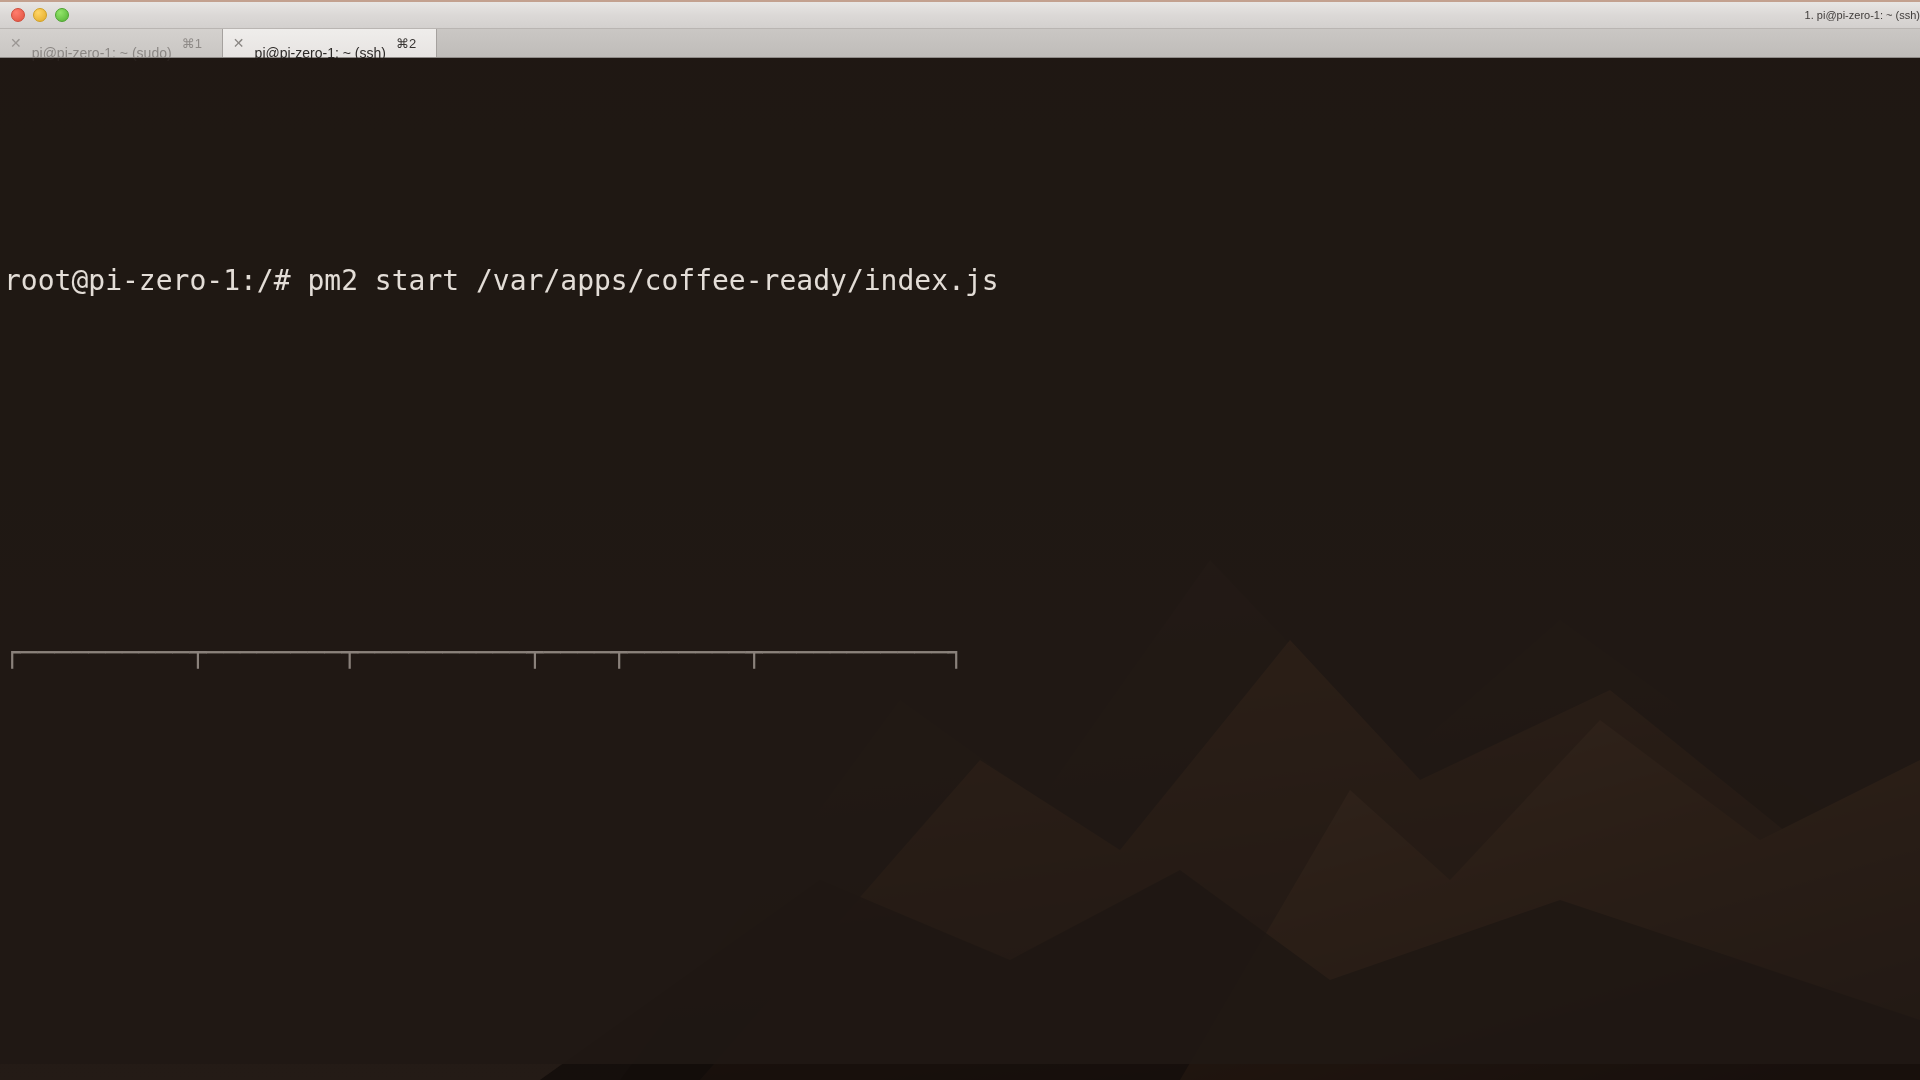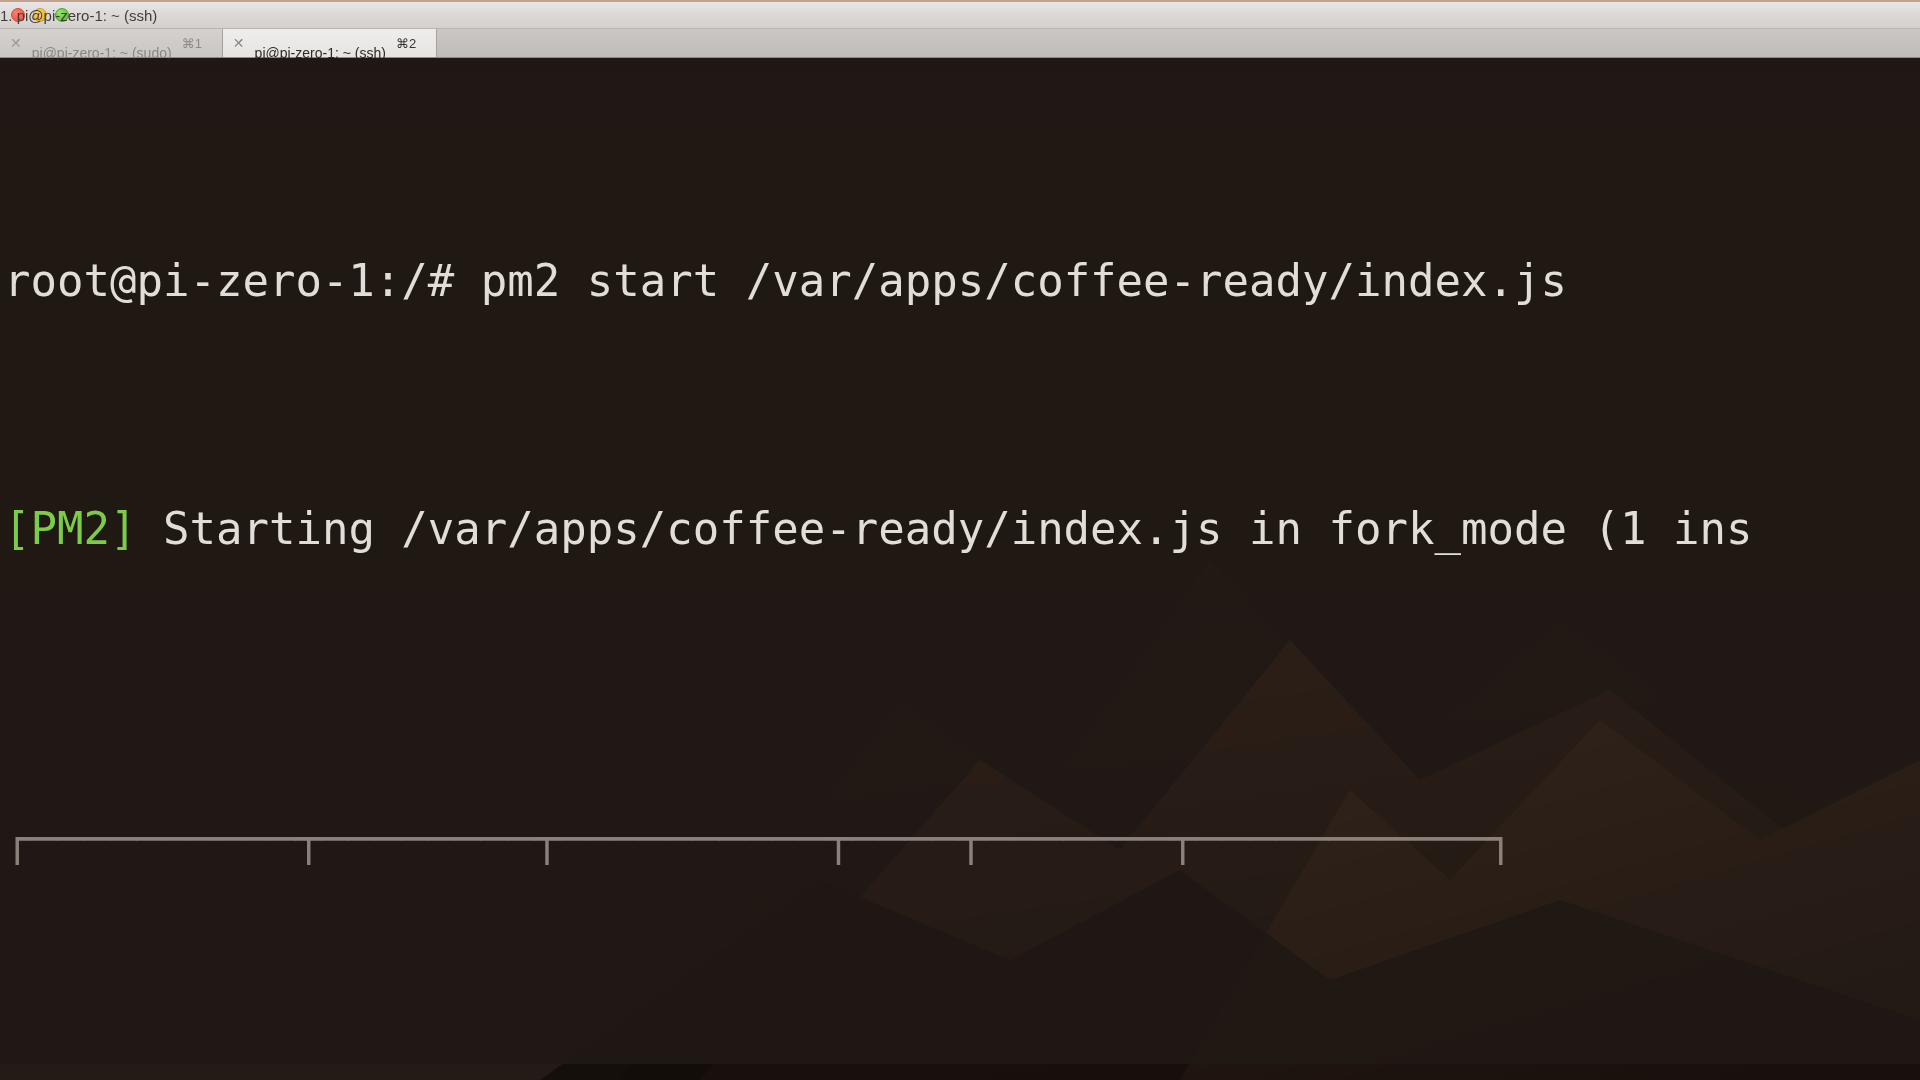--- a/index.html
+++ b/index.html
@@ -60,22 +60,22 @@
     border-radius: 50%;
     display: block;
   }
   .light.red    { background: radial-gradient(circle at 35% 30%, #ff7d6e, #e0523f); border: 1px solid #cf4a39; }
   .light.yellow { background: radial-gradient(circle at 35% 30%, #ffd566, #e3ab29); border: 1px solid #d09f22; }
   .light.green  { background: radial-gradient(circle at 35% 30%, #93e56a, #54b235); border: 1px solid #4da330; }
 
   #window-title {
     position: absolute;
     left: 0; right: 0;
-    text-align: left;
-    font-size: 15px;
+    text-align: right;
+    font-size: 11px;
     color: #403d3b;
     font-family: "Liberation Sans", sans-serif;
     pointer-events: none;
   }
 
   
   #tabbar {
     display: flex;
     height: 29px;
     background: #bdb9b6;
@@ -119,21 +119,21 @@
   }
 
   
   #term {
     position: relative;
     height: 1006px;
     background: rgba(32, 24, 20, 0.90);
     padding: 6px 0 0 4px;
     overflow: hidden;
     font-family: "DejaVu Sans Mono", "Liberation Mono", monospace;
-    font-size: 44px;
+    font-size: 28px;
     line-height: 62px;
     letter-spacing: 0px;
     color: #ddd6d0;
     white-space: pre;
   }
   .line { height: 62px; }
   .g  { color: #7ccc4a; }            
   .wh { color: #e3ddd7; }
   .tbl { color: #8a817b; }
 </style>
@@ -196,21 +196,20 @@
       <span class="tab-label">pi@pi-zero-1: ~ (ssh)</span>
       <span class="tab-key">⌘2</span>
     </div>
     <div id="tabfill"></div>
   </div>
 
   <div id="term">
 
     <div class="line"><span class="wh">root@pi-zero-1:/#</span><span class="wh"> </span><span class="wh">pm2 start /var/apps/coffee-ready/index.js</span></div>
 
-    <div class="line"><span class="g">[PM2]</span><span> </span><span class="wh">Starting /var/apps/coffee-ready/index.js in fork_mode (1 ins</span></div>
 
 
     <div class="line tbl">┌──────────┬────────┬──────────┬────┬───────┬───────────┐</div>
 
     
 
     
 
     
 

